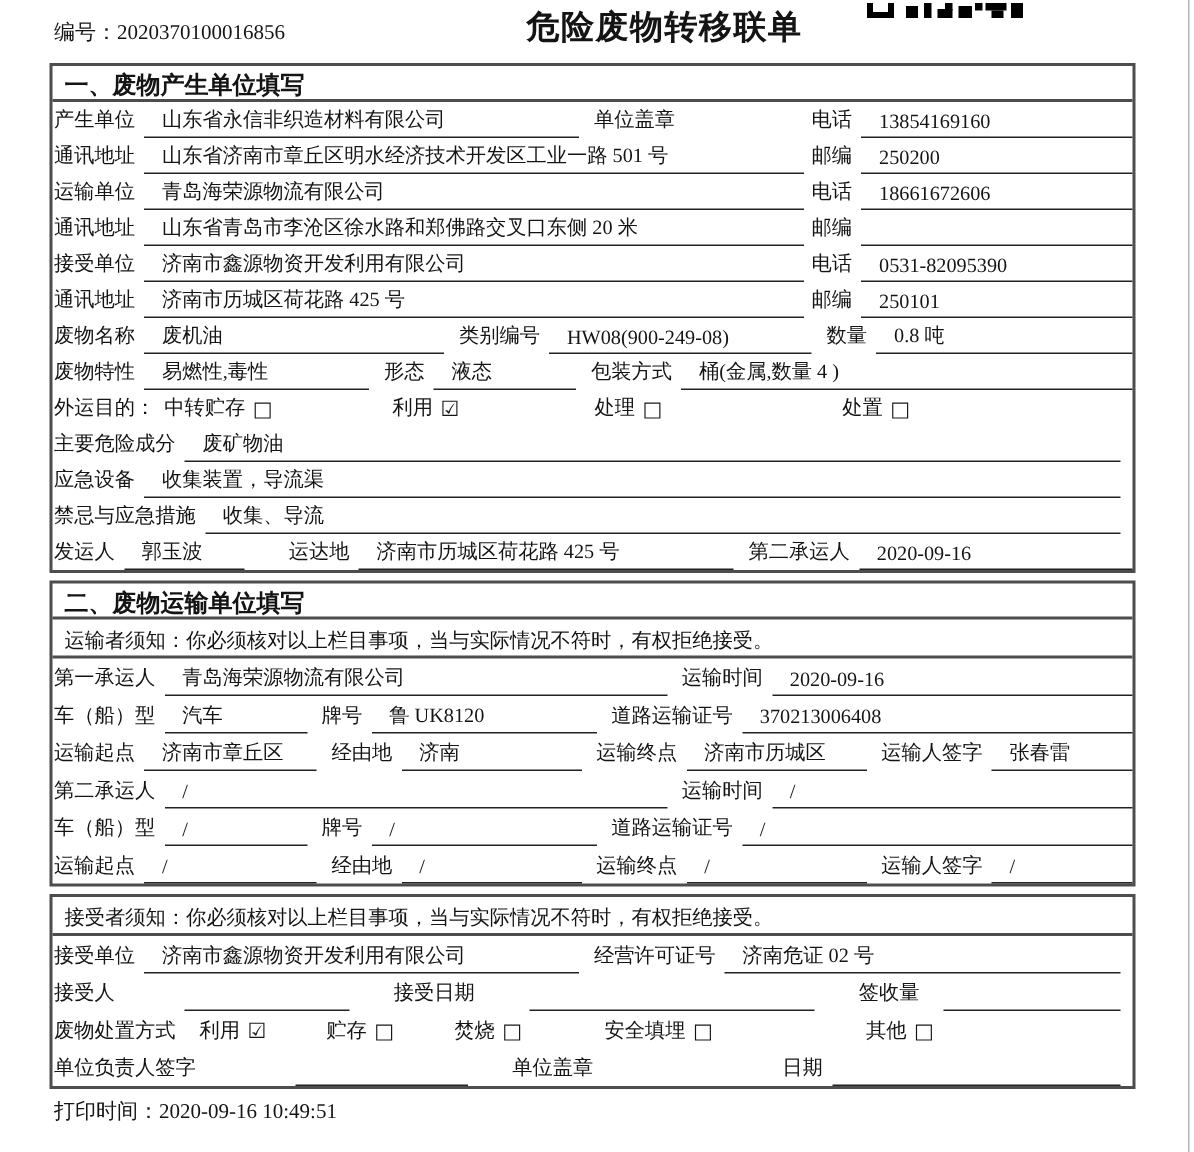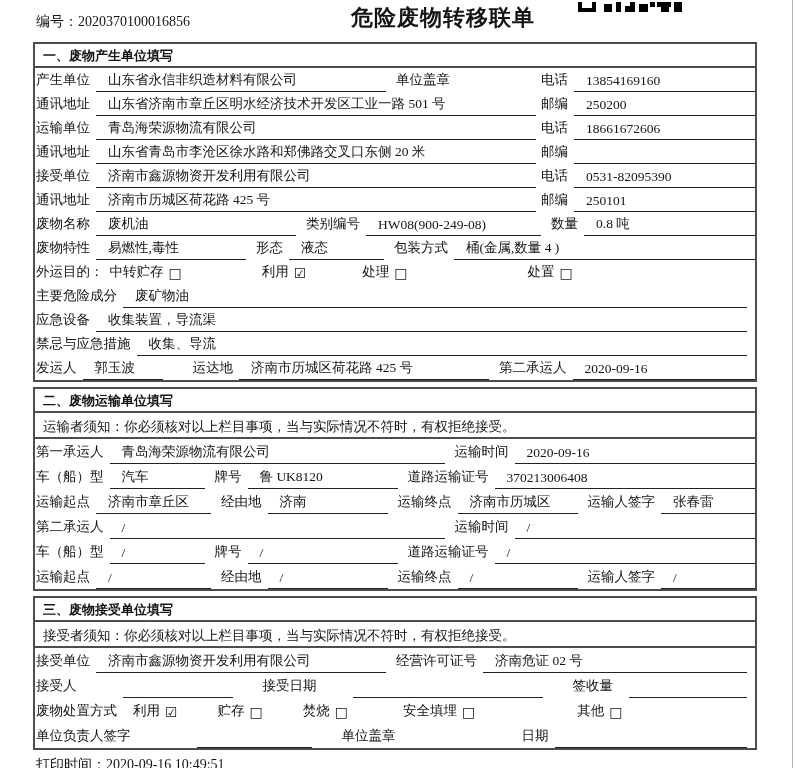--- a/index.html
+++ b/index.html
@@ -15,21 +15,21 @@
   
   .doc-header { position:relative; height:42px; }
   .serial { position:absolute; left:36px; top:13px; font-size:14px; white-space:nowrap; }
   .doc-title { position:absolute; left:90px; right:0; top:3px; text-align:center;
                font-size:22px; font-weight:bold; letter-spacing:1px; }
   .qr { position:absolute; left:578px; top:0; width:104px; height:10px; }
 
   
   .form-area { margin-left:33px; width:724px; }
   .sec { border:2px solid #4d4d4d; margin-bottom:5px; background:#fff; }
-  .sec-title { font-weight:bold; font-size:13px; height:24px; padding:3px 8px 0;
+  .sec-title { font-weight:bold; font-size:16px; height:24px; padding:3px 8px 0;
                border-bottom:2px solid #4d4d4d; }
   .notice { height:26px; padding:5px 8px 0; border-bottom:2px solid #4d4d4d; font-size:13.5px; }
 
   .row { display:flex; align-items:flex-end; padding-left:1px; height:24px; font-size:13.5px; }
   .s2 .row, .s3 .row { height:25px; }
   .lbl { white-space:nowrap; padding:0 6px 3px 0; }
   .u { border-bottom:1px solid #222; white-space:nowrap; padding:0 6px 2px 12px;
        min-height:1em; overflow:hidden; }
   .fill { flex:1 1 auto; }
   .rgroup { margin-left:auto; display:flex; align-items:flex-end; width:214px; }
@@ -38,21 +38,21 @@
   .opt { white-space:nowrap; padding-bottom:3px; }
 
   
   .w80{width:80px}.w95{width:95px}.w110{width:110px}.w115{width:115px}
   .w120{width:120px}.w150{width:150px}.w175{width:175px}.w190{width:190px}
   .w200{width:200px}.w250{width:250px}.w290{width:290px}
   .w335{width:335px}.w440{width:440px}
   .mr8{margin-right:8px}
   .ml10{margin-left:10px}.ml30{margin-left:30px}.ml40{margin-left:40px}
   .ml55{margin-left:55px}.ml60{margin-left:60px}.ml75{margin-left:102px}
-  .ml80{margin-left:80px}.ml90{margin-left:56px}.ml120{margin-left:120px}
+  .ml80{margin-left:80px}.ml90{margin-left:90px}.ml120{margin-left:120px}
 
   .print-line { margin:6px 0 0 36px; font-size:14px; }
 </style>
 </head>
 <body>
 
 <div class="page-edge"></div>
 
 <div class="doc-header">
   <div class="serial"><span>编号：</span><span>2020370100016856</span></div>
@@ -243,21 +243,20 @@
       <span class="lbl ml10">经由地</span>
       <span class="u w120">/</span>
       <span class="lbl ml10">运输终点</span>
       <span class="u w120">/</span>
       <span class="lbl ml10">运输人签字</span>
       <span class="u fill">/</span>
     </div>
   </div>
 
   <div class="sec s3">
-    <div class="sec-title">三、废物接受单位填写</div>
     <div class="notice">接受者须知：你必须核对以上栏目事项，当与实际情况不符时，有权拒绝接受。</div>
 
     <div class="row">
       <span class="lbl">接受单位</span>
       <span class="u w290">济南市鑫源物资开发利用有限公司</span>
       <span class="lbl ml10">经营许可证号</span>
       <span class="u fill mr8">济南危证 02 号</span>
     </div>
 
     <div class="row">

